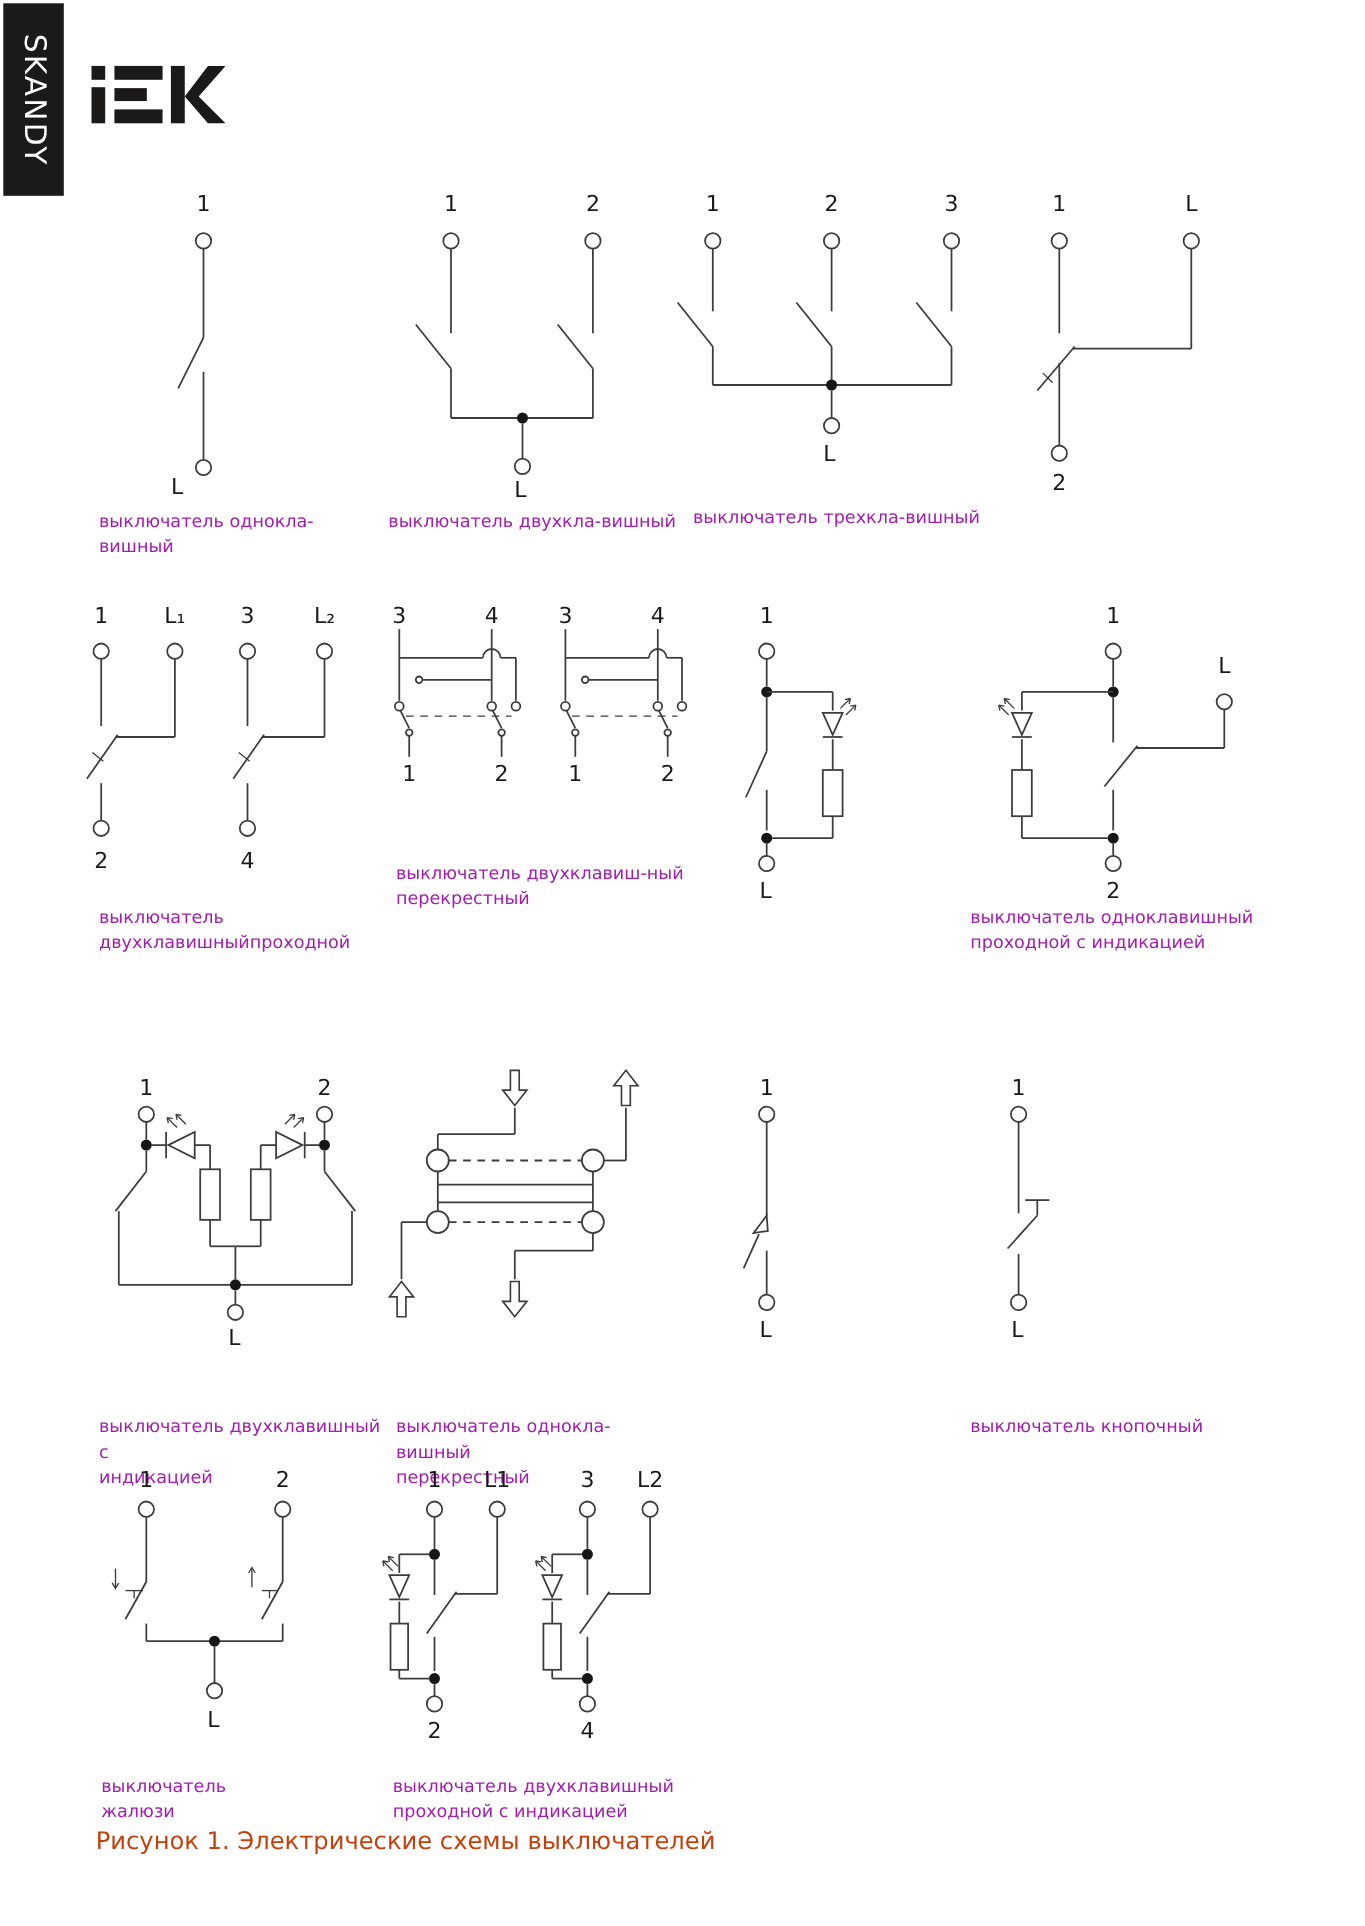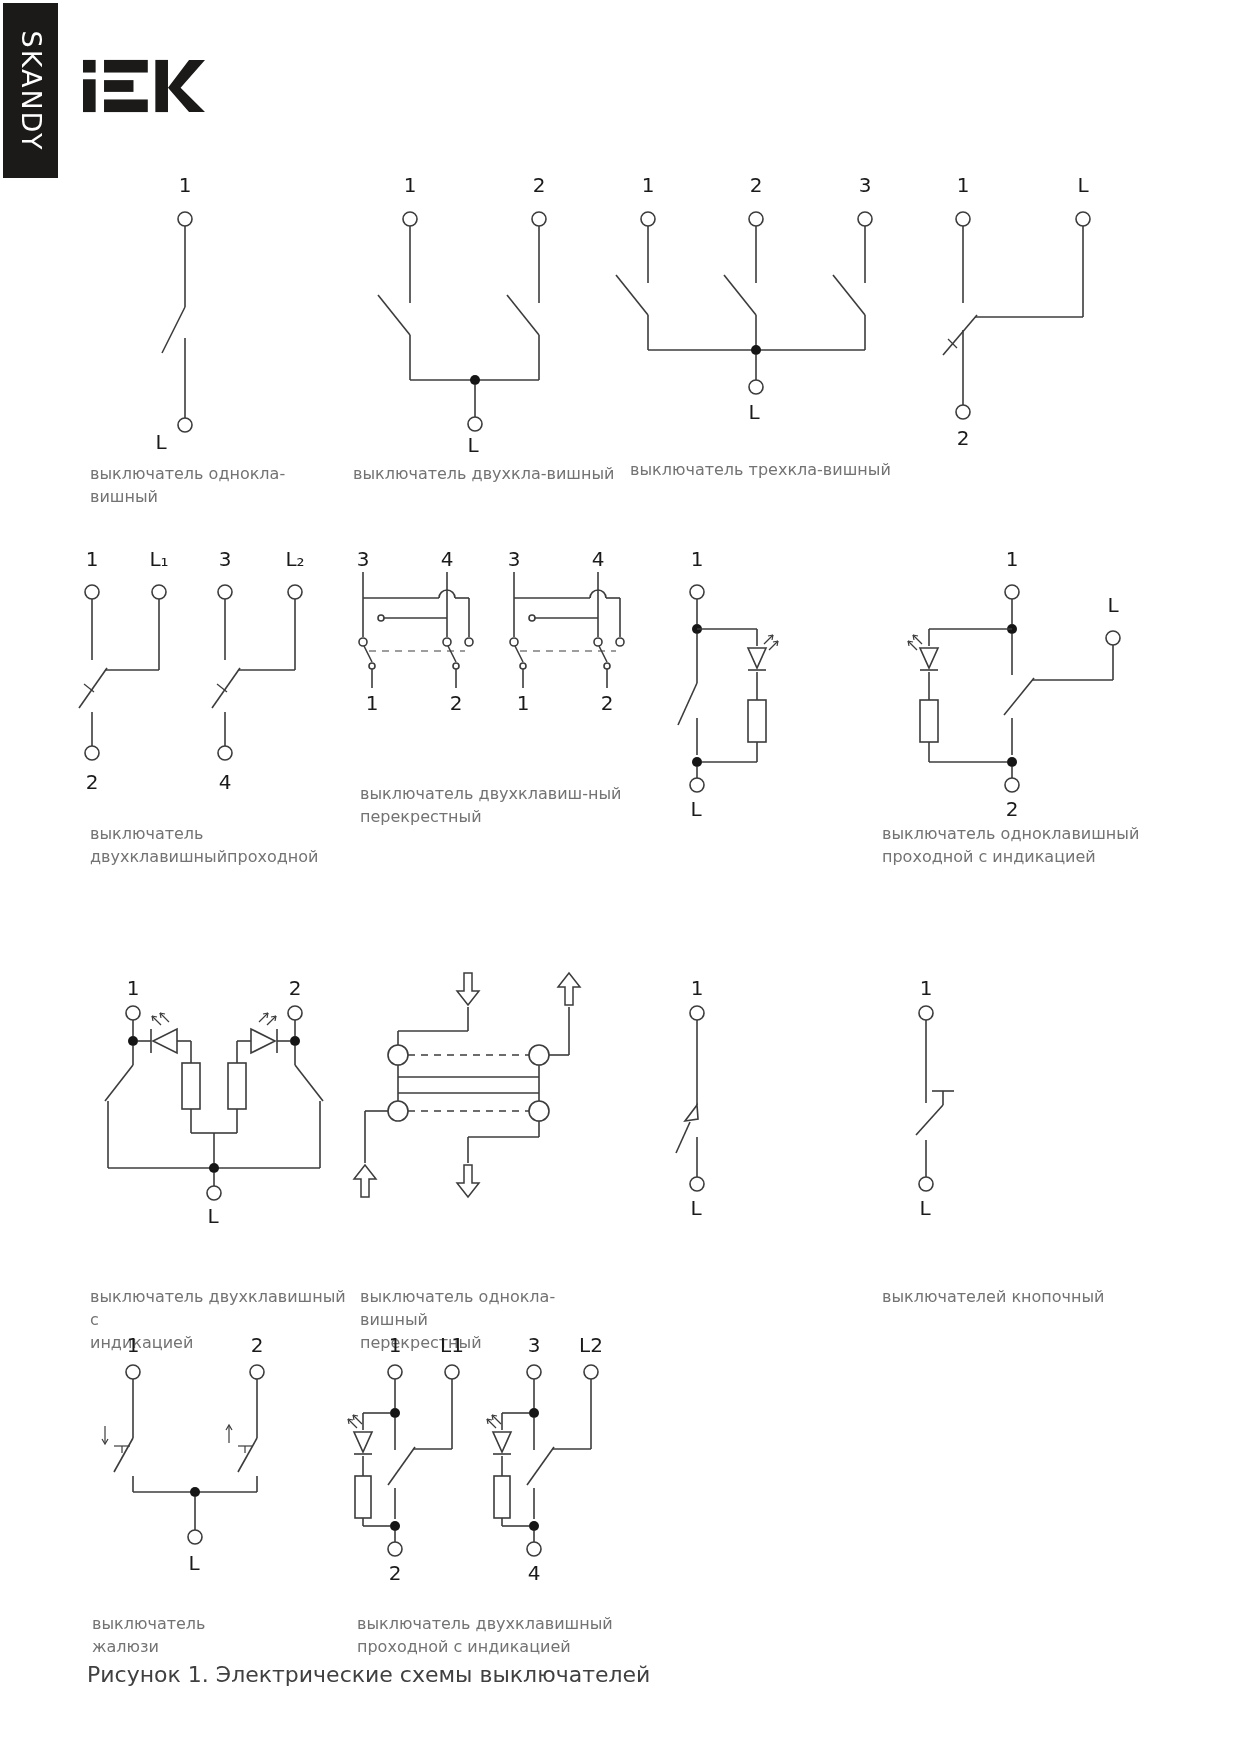--- a/index.html
+++ b/index.html
@@ -14,22 +14,22 @@
   svg.diag line,svg.diag path,svg.diag polyline,svg.diag rect.res,svg.diag polygon.tri{
         stroke:#3c3c3c;stroke-width:1.6;fill:none;}
   svg.diag .thin{stroke-width:1.2;}
   svg.diag circle.term{stroke:#3c3c3c;stroke-width:1.6;fill:#fff;}
   svg.diag circle.node{stroke:#3c3c3c;stroke-width:1.6;fill:#fff;}
   svg.diag circle.dot{fill:#161616;stroke:none;}
   svg.diag line.dash{stroke-dasharray:7 6;}
   svg.diag polygon.arrow{stroke:#3c3c3c;stroke-width:1.5;fill:#fff;stroke-linejoin:miter;}
   svg.diag text{fill:#1a1a1a;stroke:none;font-size:20px;text-anchor:middle;
         font-family:"DejaVu Sans","Liberation Sans",sans-serif;}
-  .cap{position:absolute;font-size:16px;line-height:23px;color:#737373;width:262px;}
-  .figcap{position:absolute;font-size:22px;color:#404040;}
+  .cap{position:absolute;font-size:16px;line-height:23px;color:#a21caf;width:262px;}
+  .figcap{position:absolute;font-size:22px;color:#c2410c;}
 </style>
 </head>
 <body>
 
 <div class="page">
 
   <div class="banner">
     <span class="vlabel">SKANDY</span>
   </div>
 
@@ -392,21 +392,21 @@
 
   <div class="cap" style="left:90px;top:1285px">
     <div>выключатель двухклавишный с</div>
     <div>индикацией</div>
   </div>
   <div class="cap" style="left:360px;top:1285px">
     <div>выключатель однокла-вишный</div>
     <div>перекрестный</div>
   </div>
   <div class="cap" style="left:882px;top:1285px">
-    <div>выключателей кнопочный</div>
+    <div>выключатель кнопочный</div>
   </div>
 
   <svg class="diag" style="left:90px;top:1330px" width="260" height="260" viewBox="0 0 260 260">
     <text x="43" y="22">1</text>
     <text x="167" y="22">2</text>
     <circle class="term" cx="43" cy="42" r="7"></circle>
       <circle class="term" cx="167" cy="42" r="7"></circle>
     <line x1="43" y1="49" x2="43" y2="108"></line>
       <line x1="167" y1="49" x2="167" y2="108"></line>
     <g>

